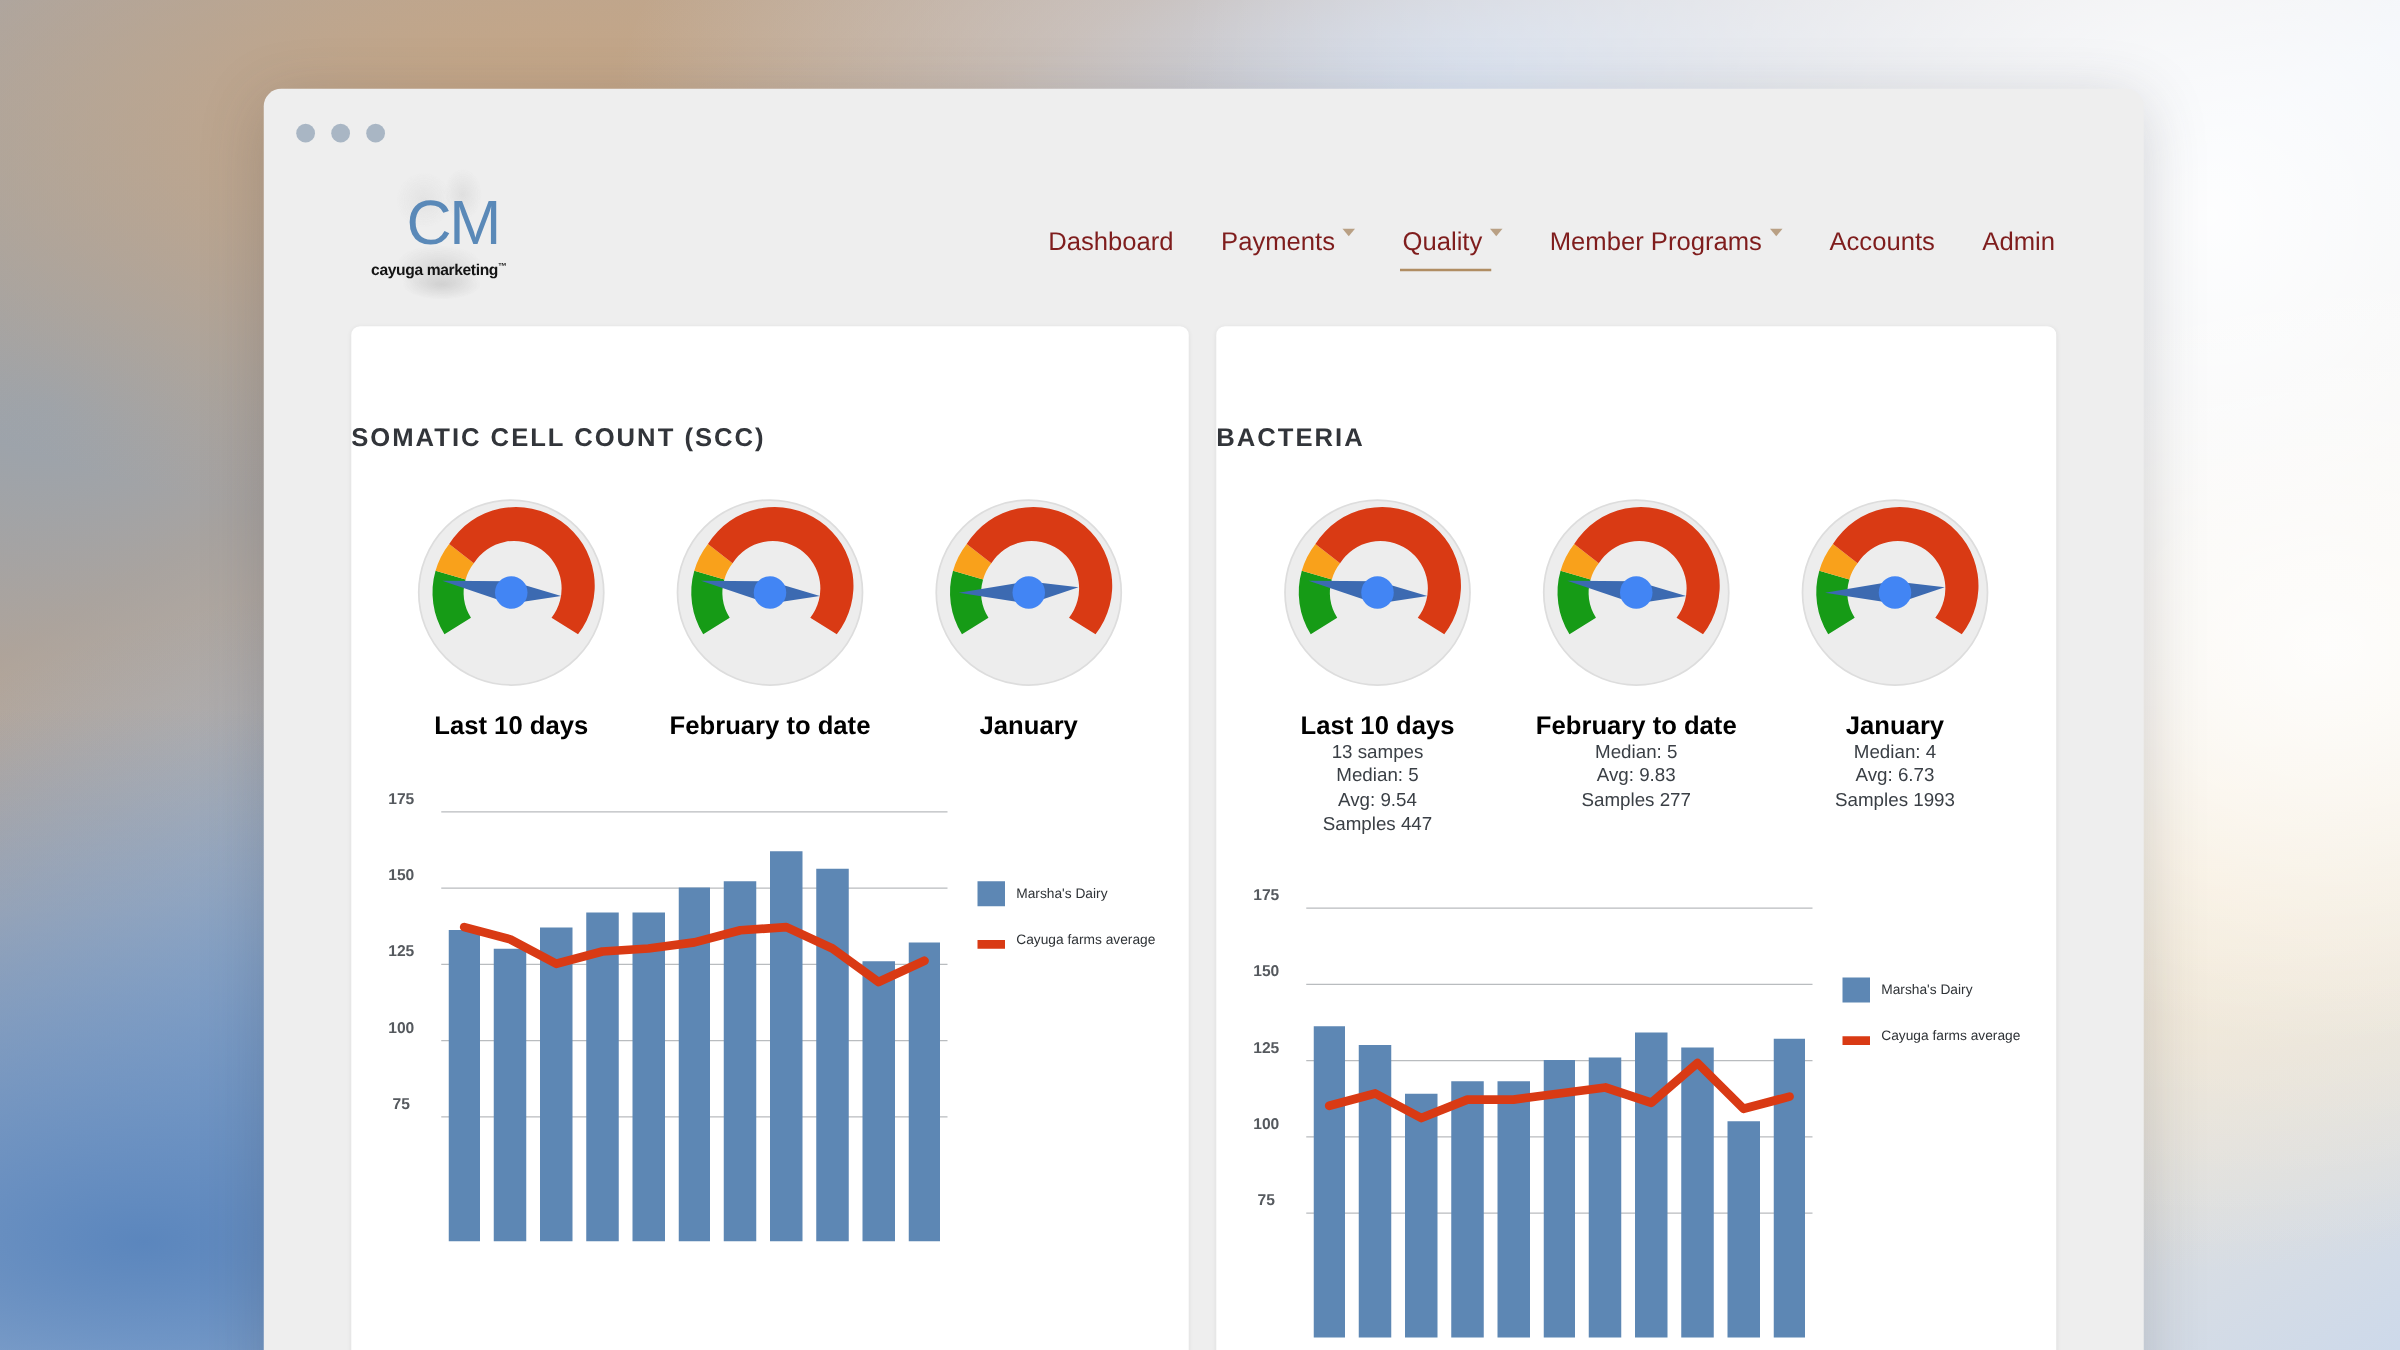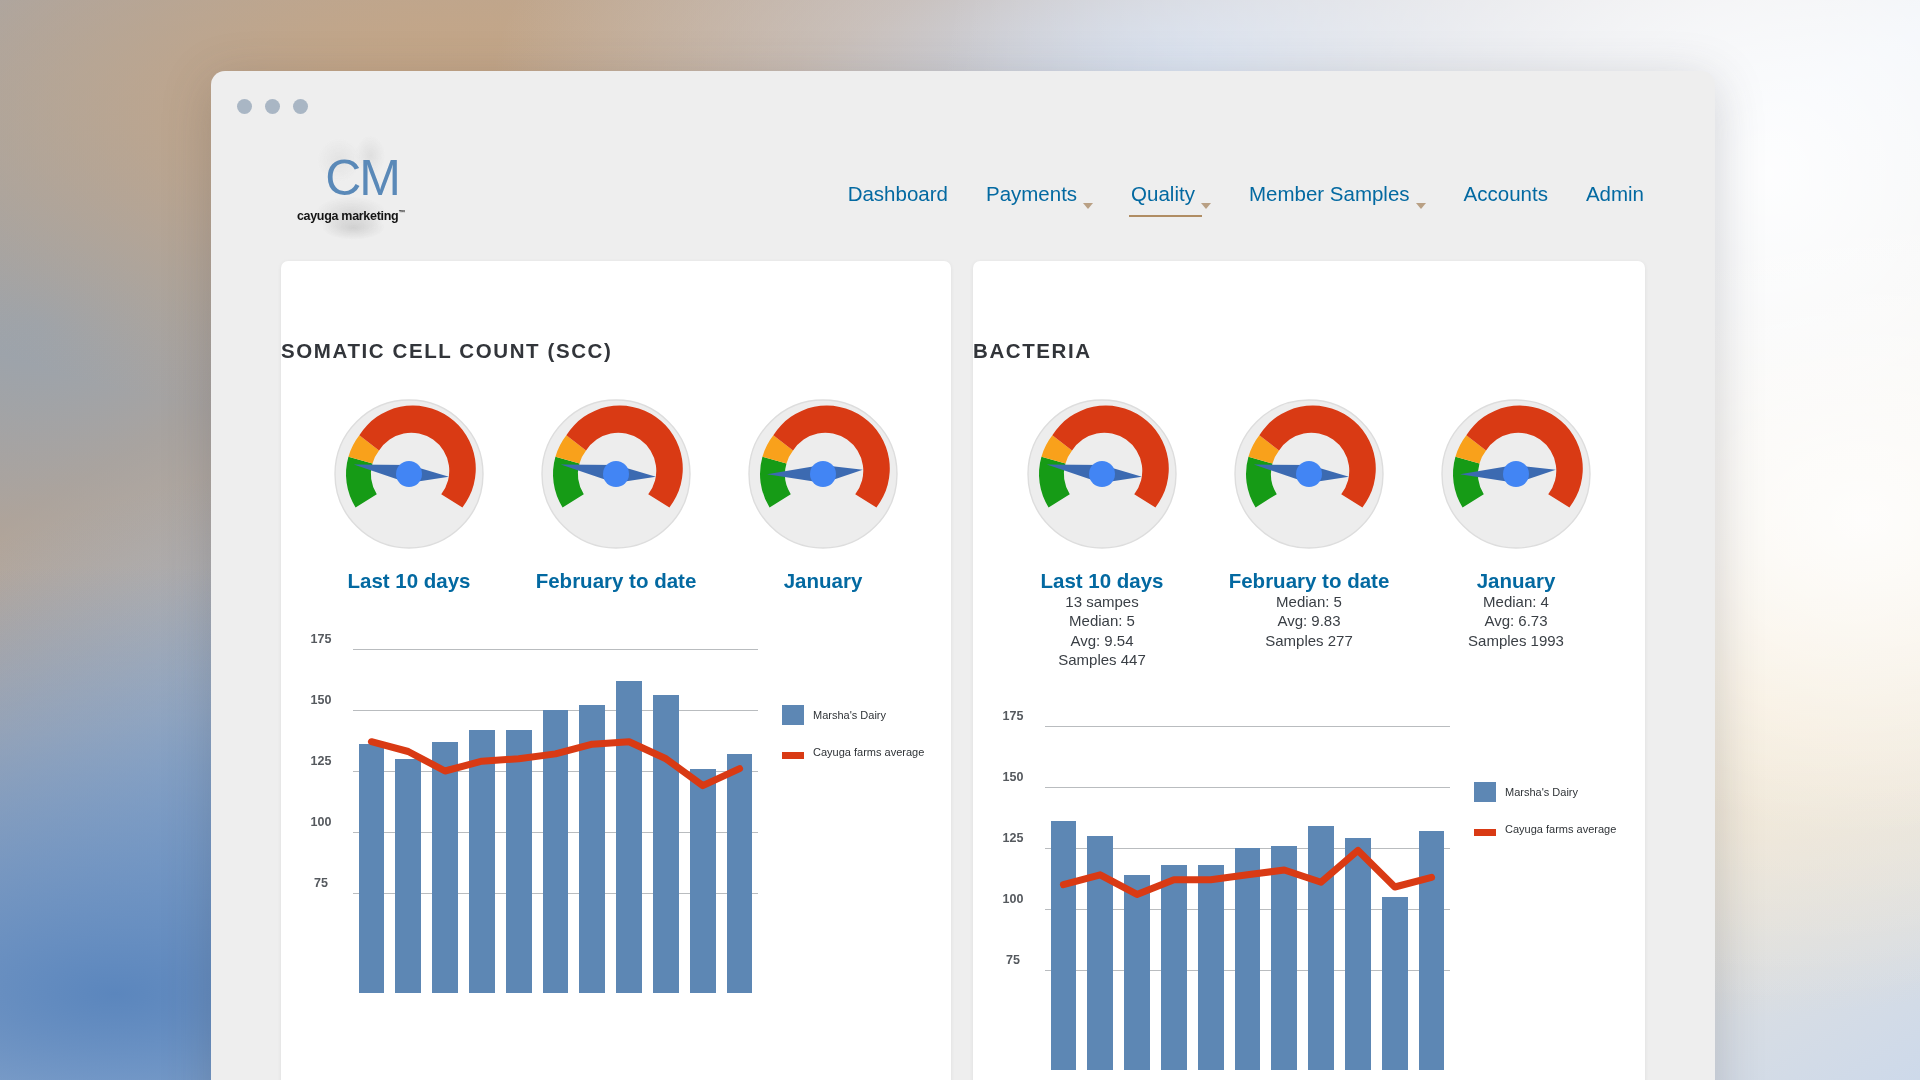--- a/index.html
+++ b/index.html
@@ -73,23 +73,23 @@
     color:#141414;
   }
   #logo .tm{ font-size:7px; vertical-align:super; }
 
   #nav {
     position:absolute; right:52px; top:52px;
     display:flex; align-items:flex-start; gap:0;
   }
   .nav-item {
     position:relative;
-    display:flex; align-items:flex-end; gap:6px;
+    display:flex; align-items:flex-start; gap:6px;
     padding: 0 19px;
-    font-size:20.5px; color:#0369a1; line-height:30px;
+    font-size:20.5px; color:#7f1d1d; line-height:30px;
     cursor:pointer; white-space:nowrap;
   }
   .caret {
     width:0;height:0;border-left:5.5px solid transparent;border-right:5.5px solid transparent;
     border-top:6.5px solid #b9a084; margin-top:4px;
   }
   .nav-item.active .underline{
     position:absolute; left:17px; right:28px; bottom:-8px;
     height:2.5px; background:#b08d63;
   }
@@ -107,21 +107,21 @@
   .card-title{
     margin-top:78px;
     font-size:20.5px; font-weight:700; letter-spacing:1.6px; color:#32353a;
   }
 
   
   .gauge-row{ display:flex; justify-content:center; gap:24px; margin-top:35px; }
   .gauge-col{ width:183px; text-align:center; }
   .gauge-wrap{ width:152px; height:152px; margin:0 auto; }
   .gauge-label{
-    margin-top:19px; font-size:20.5px; font-weight:700; color:#0369a1;
+    margin-top:19px; font-size:20.5px; font-weight:700; color:#000000;
   }
   .gauge-stats{ margin-top:0; font-size:15px; color:#3a3f45; line-height:1.15; }
   .gauge-stats div{ margin-bottom:2px; }
 
   
   .chart-area{ position:relative; margin-top:46px; height:360px; }
   .ylab{
     position:absolute; font-size:12.5px; font-weight:700; color:#55595e;
     text-align:center; width:40px;
   }
@@ -160,21 +160,21 @@
         <div class="nav-item">
           <span>Payments</span>
           <span class="caret"></span>
         </div>
         <div class="nav-item active">
           <span>Quality</span>
           <span class="caret"></span>
           <span class="underline"></span>
         </div>
         <div class="nav-item">
-          <span>Member Samples</span>
+          <span>Member Programs</span>
           <span class="caret"></span>
         </div>
         <div class="nav-item">
           <span>Accounts</span>
         </div>
         <div class="nav-item">
           <span>Admin</span>
         </div>
       </nav>
   </div>

